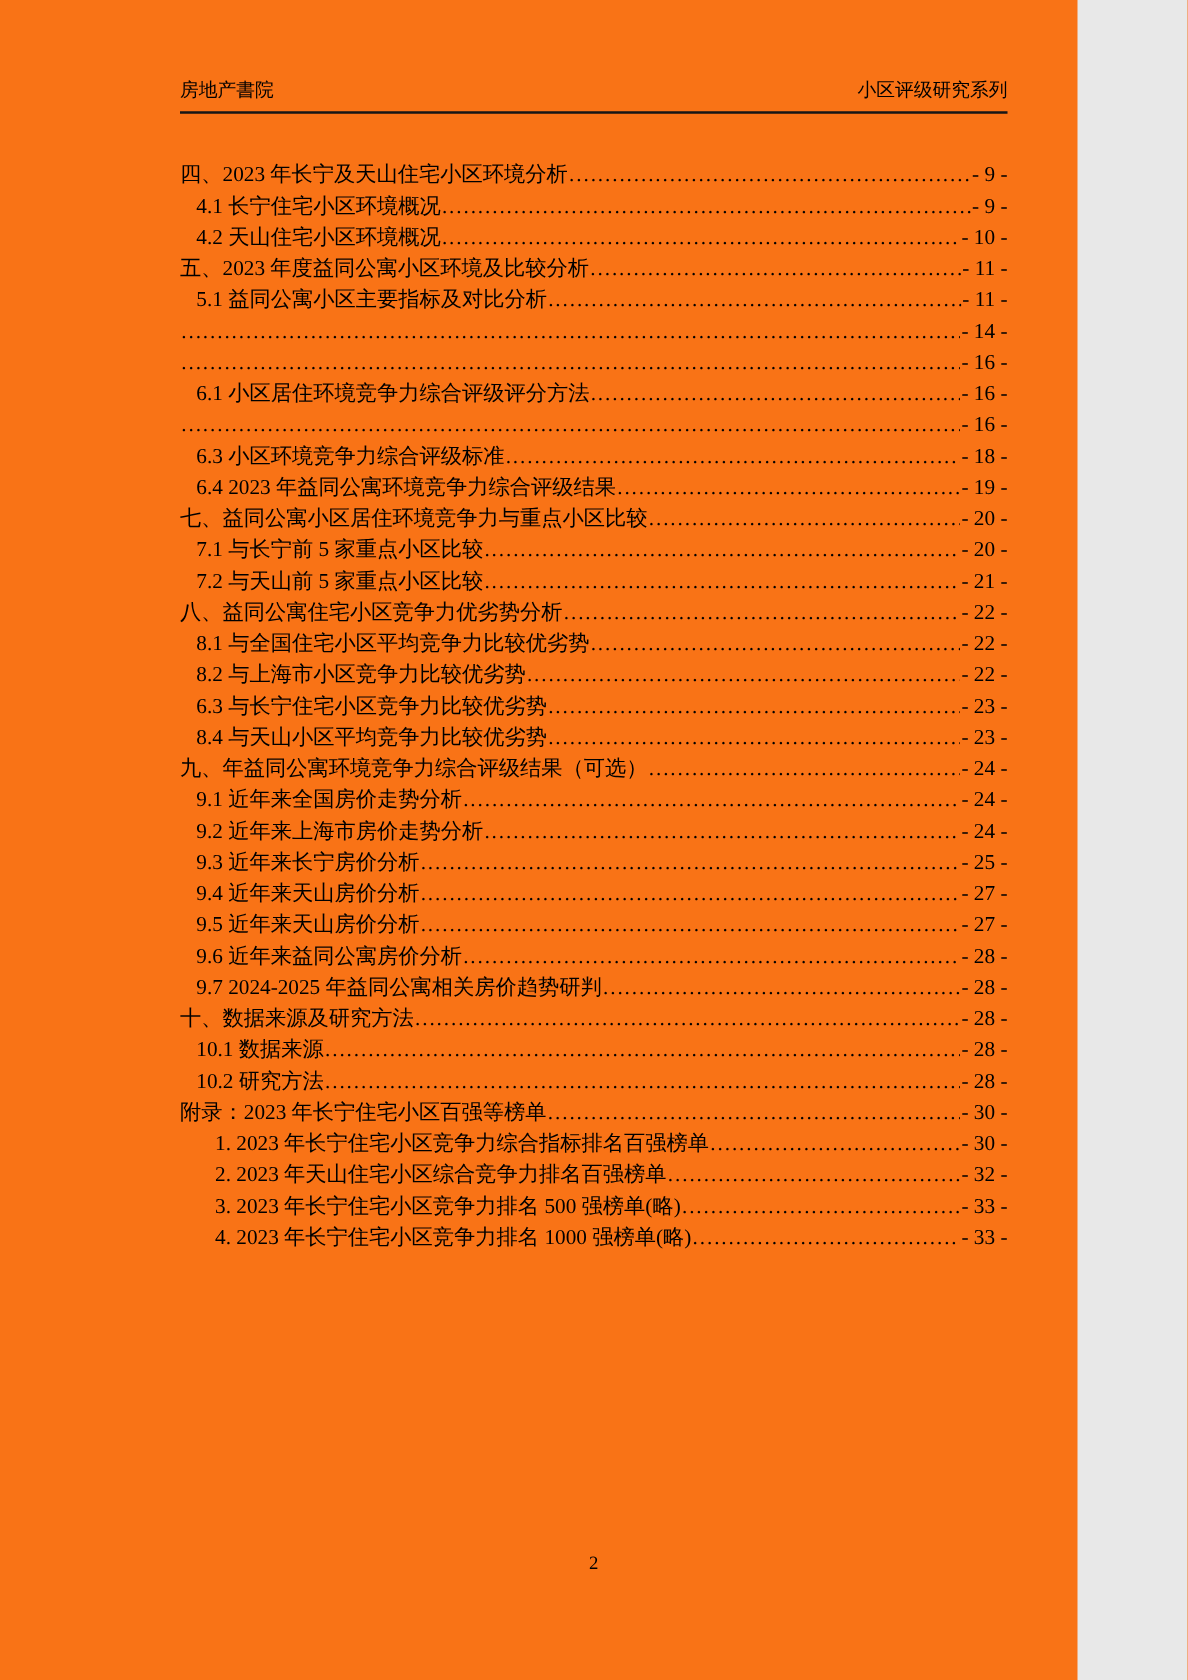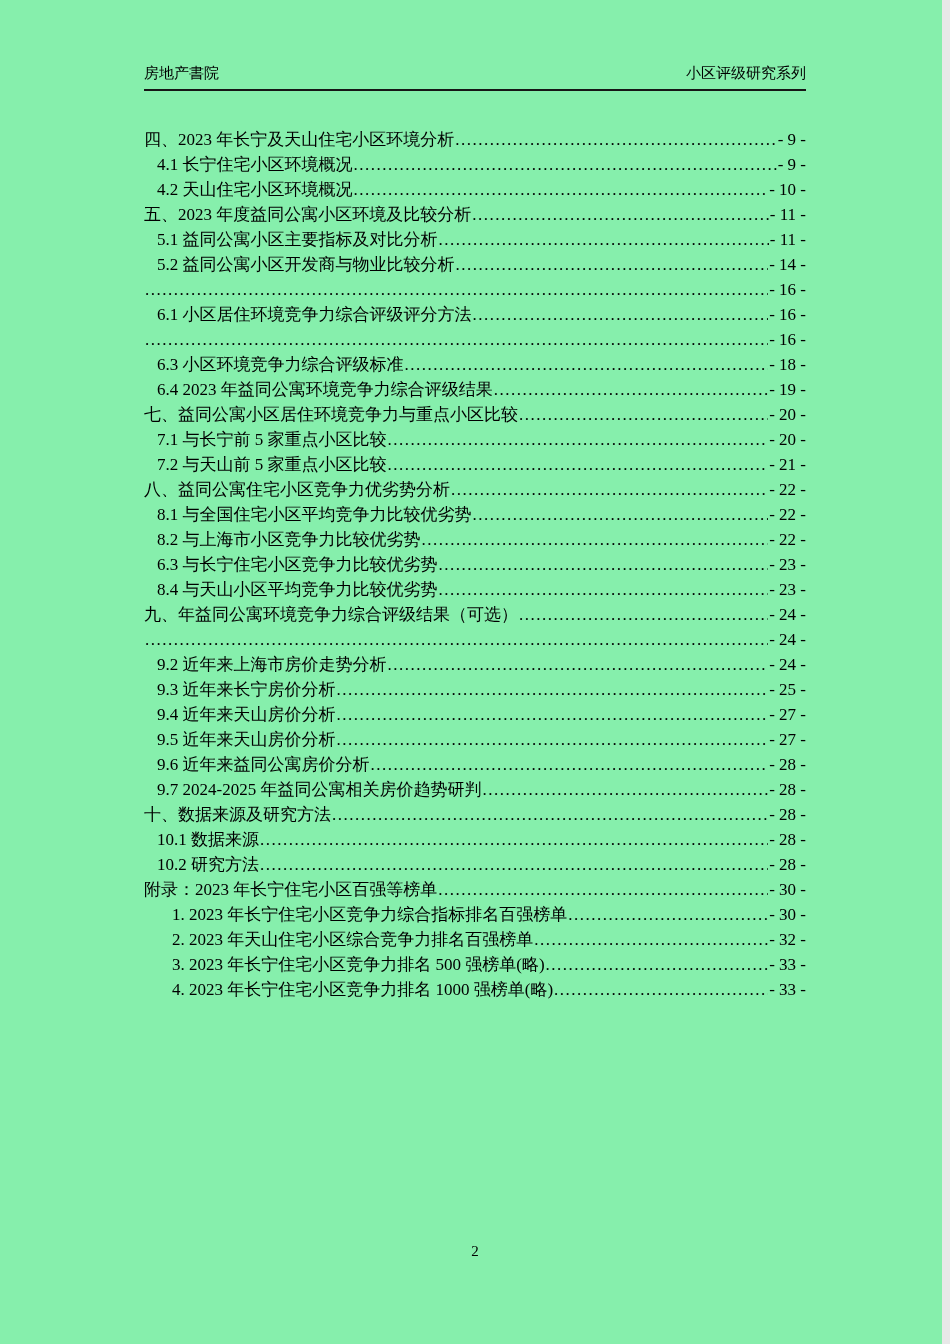--- a/index.html
+++ b/index.html
@@ -4,22 +4,22 @@
 <style>
   html, body { margin: 0; padding: 0; }
   body {
     width: 950px; height: 1344px;
     background: #e8e8e8;
     font-family: "Liberation Serif", serif;
     color: #000000;
   }
   .page {
     position: relative;
-    width: 942px; height: 1344px;
-    background: #86efac;
+    width: 862px; height: 1344px;
+    background: #f97316;
     overflow: hidden;
   }
   .header {
     position: absolute;
     left: 144px; width: 662px; top: 62px;
     display: flex;
     justify-content: space-between;
     align-items: flex-end;
     font-family: "Liberation Sans", sans-serif;
     font-size: 15px;
@@ -89,21 +89,20 @@
         <span class="title">五、2023 年度益同公寓小区环境及比较分析</span>
         <span class="dots">............................................................................................................................................................................................................................</span>
         <span class="pagenum">- 11 -</span>
       </div>
       <div class="toc-row lvl2">
         <span class="title">5.1 益同公寓小区主要指标及对比分析</span>
         <span class="dots">............................................................................................................................................................................................................................</span>
         <span class="pagenum">- 11 -</span>
       </div>
       <div class="toc-row lvl2">
-        <span class="title">5.2 益同公寓小区开发商与物业比较分析</span>
         <span class="dots">............................................................................................................................................................................................................................</span>
         <span class="pagenum">- 14 -</span>
       </div>
       <div class="toc-row lvl1">
         <span class="dots">............................................................................................................................................................................................................................</span>
         <span class="pagenum">- 16 -</span>
       </div>
       <div class="toc-row lvl2">
         <span class="title">6.1 小区居住环境竞争力综合评级评分方法</span>
         <span class="dots">............................................................................................................................................................................................................................</span>
@@ -162,20 +161,21 @@
         <span class="title">8.4 与天山小区平均竞争力比较优劣势</span>
         <span class="dots">............................................................................................................................................................................................................................</span>
         <span class="pagenum">- 23 -</span>
       </div>
       <div class="toc-row lvl1">
         <span class="title">九、年益同公寓环境竞争力综合评级结果（可选）</span>
         <span class="dots">............................................................................................................................................................................................................................</span>
         <span class="pagenum">- 24 -</span>
       </div>
       <div class="toc-row lvl2">
+        <span class="title">9.1 近年来全国房价走势分析</span>
         <span class="dots">............................................................................................................................................................................................................................</span>
         <span class="pagenum">- 24 -</span>
       </div>
       <div class="toc-row lvl2">
         <span class="title">9.2 近年来上海市房价走势分析</span>
         <span class="dots">............................................................................................................................................................................................................................</span>
         <span class="pagenum">- 24 -</span>
       </div>
       <div class="toc-row lvl2">
         <span class="title">9.3 近年来长宁房价分析</span>

